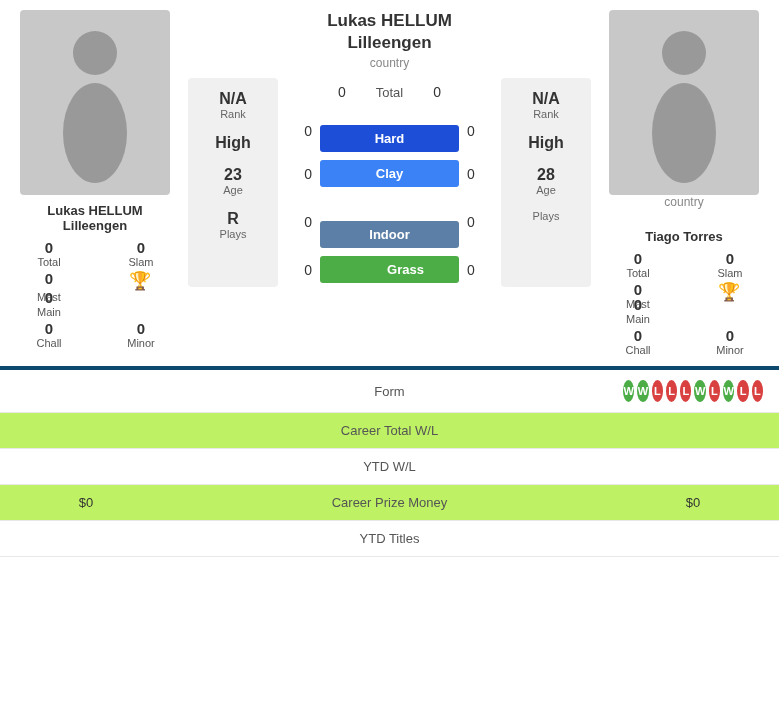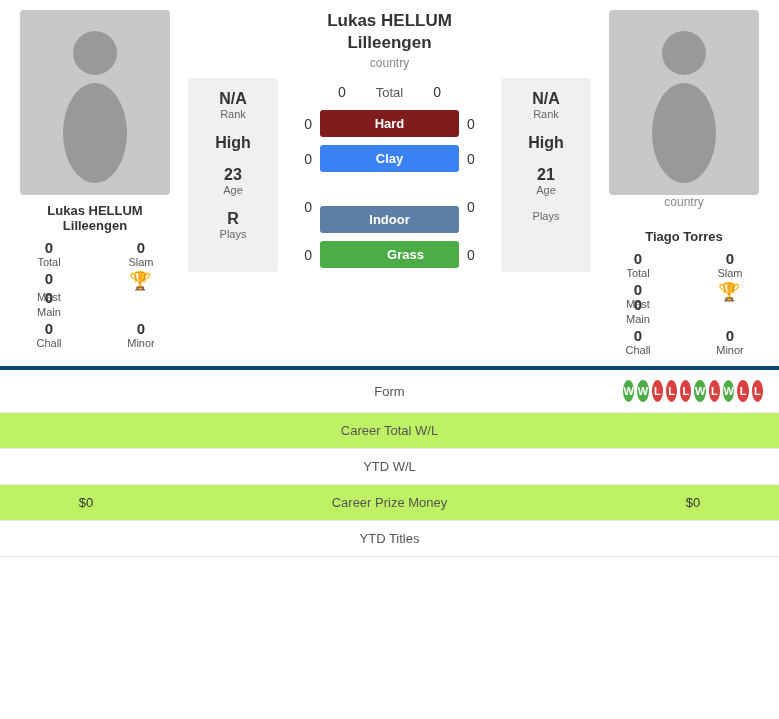--- a/index.html
+++ b/index.html
@@ -192,21 +192,21 @@
       flex: 1;
       text-align: center;
       padding: 6px 0;
       border-radius: 3px;
       color: white;
       font-size: 13px;
       font-weight: bold;
       min-width: 90px;
     }
 
-    .court-hard { background: #7f1d1d; }
+    .court-hard { background: #1d4ed8; margin-top: 15px; }
     .court-clay { background: #3b82f6; }
     .court-indoor { background: #5b7fa6; margin-top: 26px; }
     .court-grass { background: #4cad47; padding-left: 32px; }
 
     
     .right-stats-box {
       background: #f0f0f0;
       border-radius: 4px;
       padding: 12px 8px;
       display: flex;
@@ -377,21 +377,21 @@
 
       <div class="right-stats-box">
         <div class="stat-box-item">
           <span class="stat-box-value">N/A</span>
           <span class="stat-box-label">Rank</span>
         </div>
         <div class="stat-box-item">
           <span class="stat-box-value">High</span>
         </div>
         <div class="stat-box-item">
-          <span class="stat-box-value">21</span>
+          <span class="stat-box-value">28</span>
           <span class="stat-box-label">Age</span>
         </div>
         <div class="stat-box-item">
           <span class="stat-box-value"></span>
           <span class="stat-box-label">Plays</span>
         </div>
       </div>
     </div>
   </div>
 

